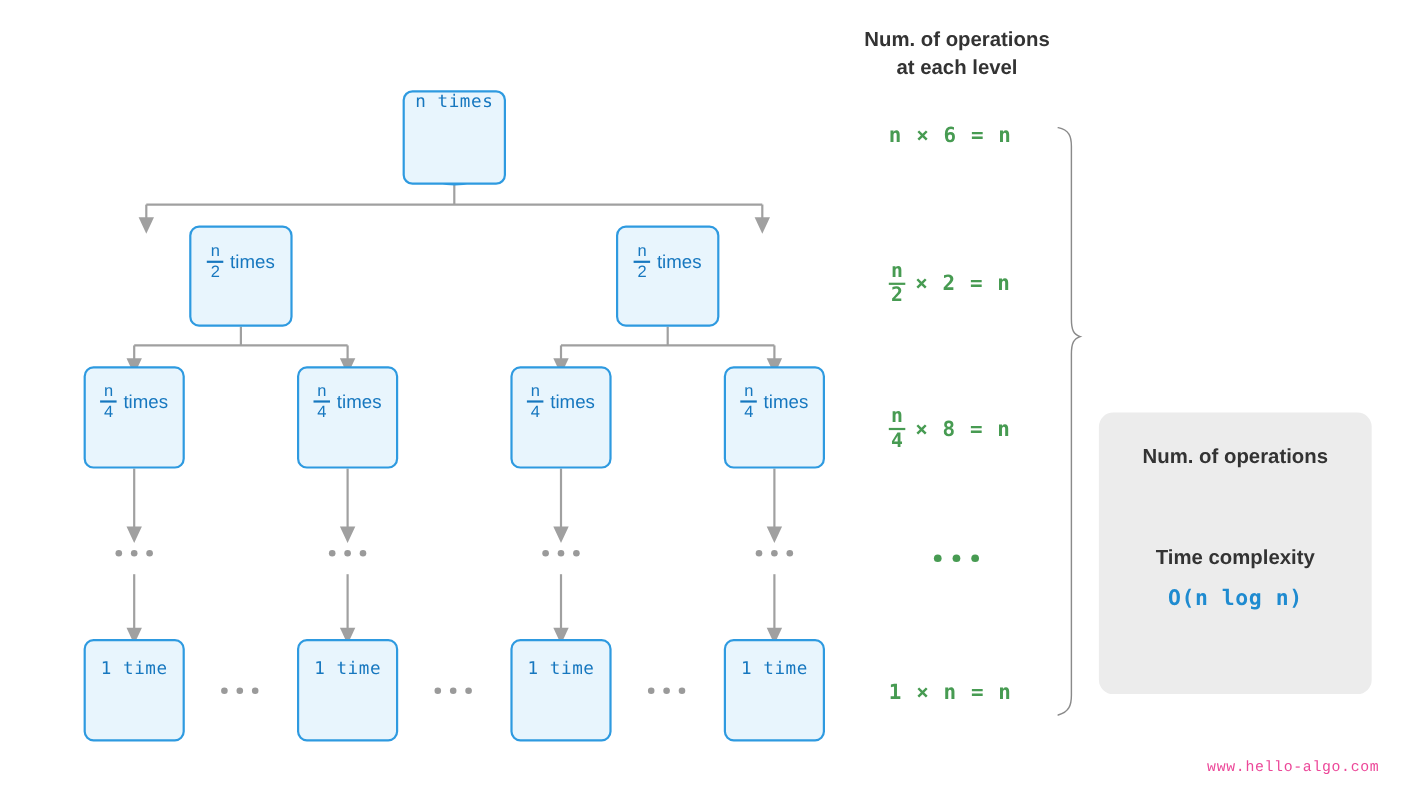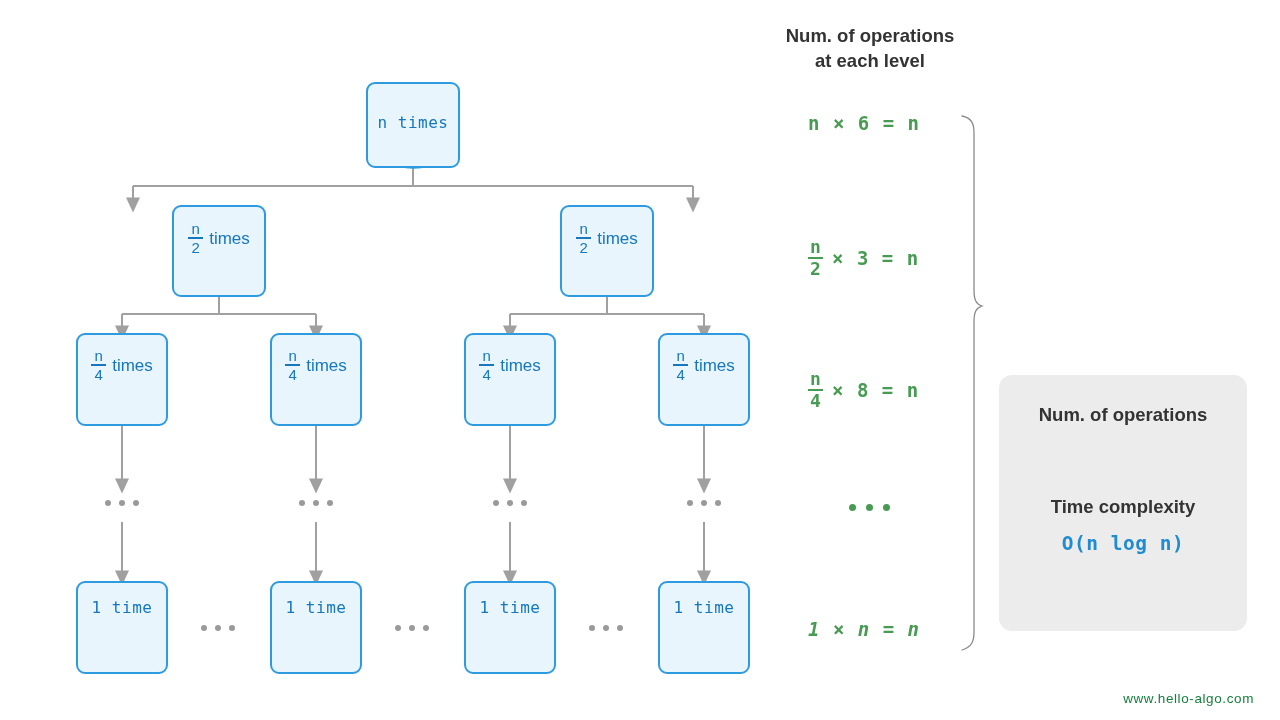--- a/index.html
+++ b/index.html
@@ -116,22 +116,22 @@
   .info-blue{
     color:#1f8bd0;
     font-family:"DejaVu Sans Mono","Liberation Mono",monospace;
     font-weight:bold;font-size:19.5px;white-space:nowrap;letter-spacing:.5px;text-align:right;
   }
   .sub{font-size:12px;vertical-align:sub;}
 
   .watermark{
     position:absolute;
     right:26px;bottom:14px;
-    color:#15803d;
-    font-family:Liberation Sans, sans-serif;
+    color:#ec4899;
+    font-family:Liberation Mono, monospace;
     font-size:13.5px;
     letter-spacing:.6px;
   }
 
   .hdots{
     position:absolute;
     display:flex;align-items:center;
     line-height:1;
   }
   .hdots i{
@@ -220,21 +220,21 @@
                L974,632
                C974,641 972,647 962,650"></path>
     </g>
 
     <g>
       <path d="M1112,497 L1132,497 L1132,520 L1142,520 L1122,541 L1102,520 L1112,520 Z" fill="#bdbdbd"></path>
     </g>
   </svg>
 
   <div class="node" style="left:366px;top:82px;width:94px;height:86px;">
-    <div class="node-label" style="margin-top:31px;">n times</div>
+    <div class="node-label" style="margin-top:0;">n times</div>
   </div>
 
   <div class="node" style="left:172px;top:205px;width:94px;height:92px;">
     <div class="node-label frac-label" style="margin-top:14px;">
       <span class="frac">
         <span class="num">n</span>
         <span class="bar"></span>
         <span class="den">2</span>
       </span>
       <span>times</span>
@@ -348,39 +348,39 @@
   <div class="formula" style="left:808px;top:112px;">
     <span>n × 6 = n</span>
   </div>
 
   <div class="formula" style="left:808px;top:238px;">
     <span class="gfrac">
       <span class="num">n</span>
       <span class="bar"></span>
       <span class="den">2</span>
     </span>
-    <span>× 3 = n</span>
+    <span>× 2 = n</span>
   </div>
 
   <div class="formula" style="left:808px;top:370px;">
     <span class="gfrac">
       <span class="num">n</span>
       <span class="bar"></span>
       <span class="den">4</span>
     </span>
     <span>× 8 = n</span>
   </div>
 
   <div class="hdots green" style="left:849px;top:504px;">
     <i></i>
       <i></i>
       <i style="margin-right:0;"></i>
   </div>
 
-  <div class="formula" style="left:808px;top:618px;font-style:italic;">
+  <div class="formula" style="left:808px;top:618px;">
     <span>1 × n = n</span>
   </div>
 
 
   <div class="info-card" style="left:999px;top:375px;width:248px;height:256px;">
     <div class="info-head" style="margin-top:29px;">Num. of operations</div>
     <div style="height:70px;"></div>
     <div class="info-head">Time complexity</div>
     <div class="info-blue" style="margin-top:14px;">O(n log n)</div>
   </div>

